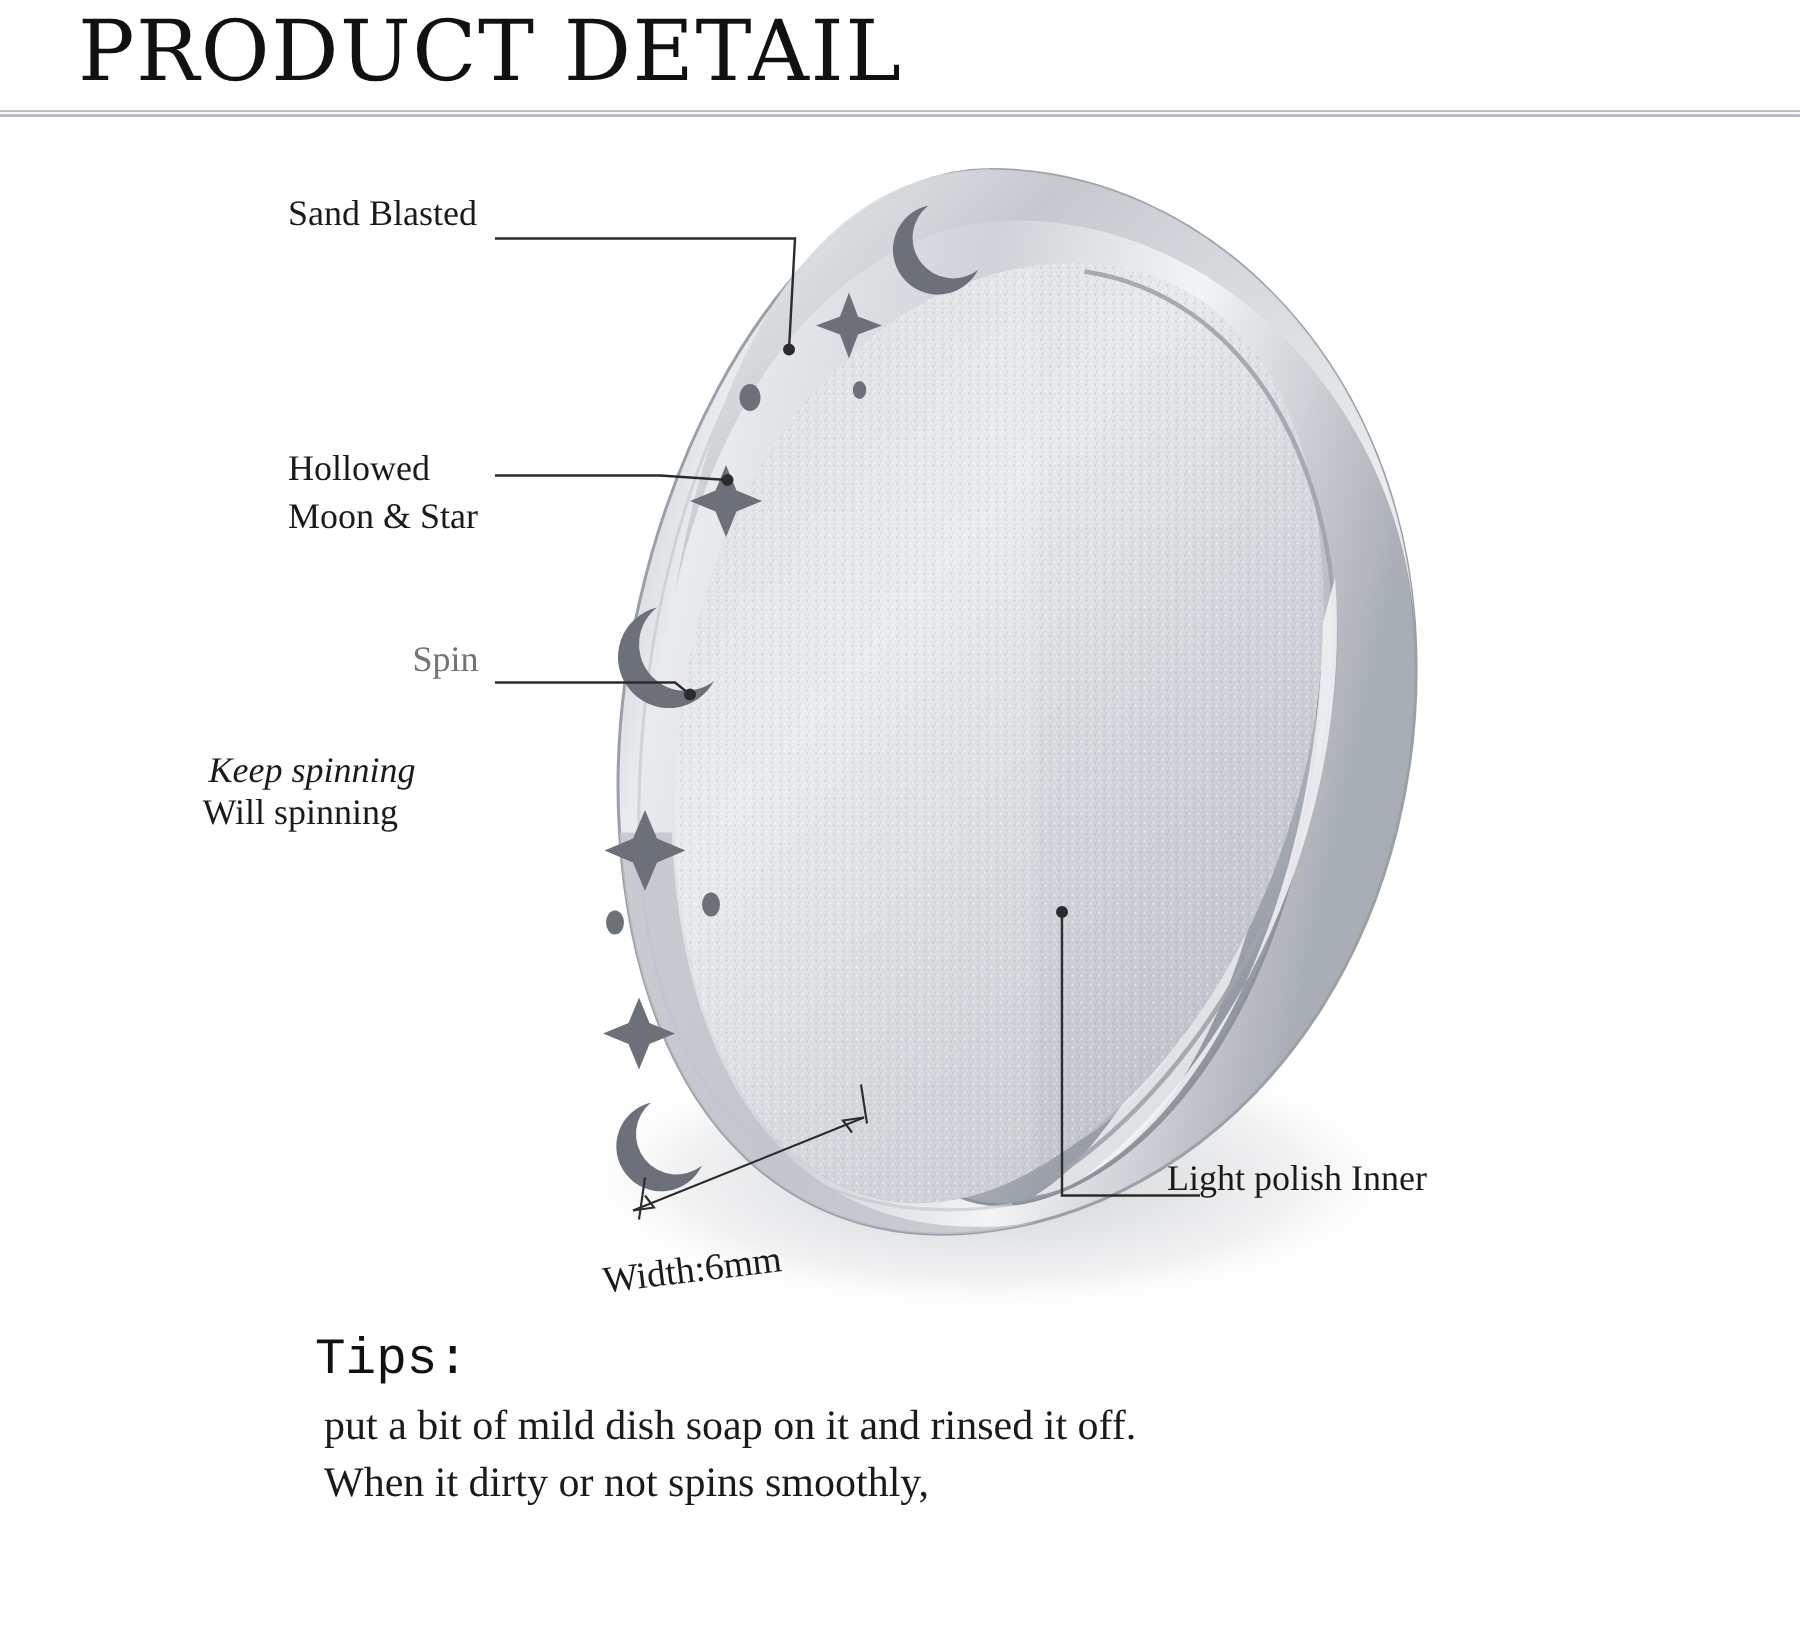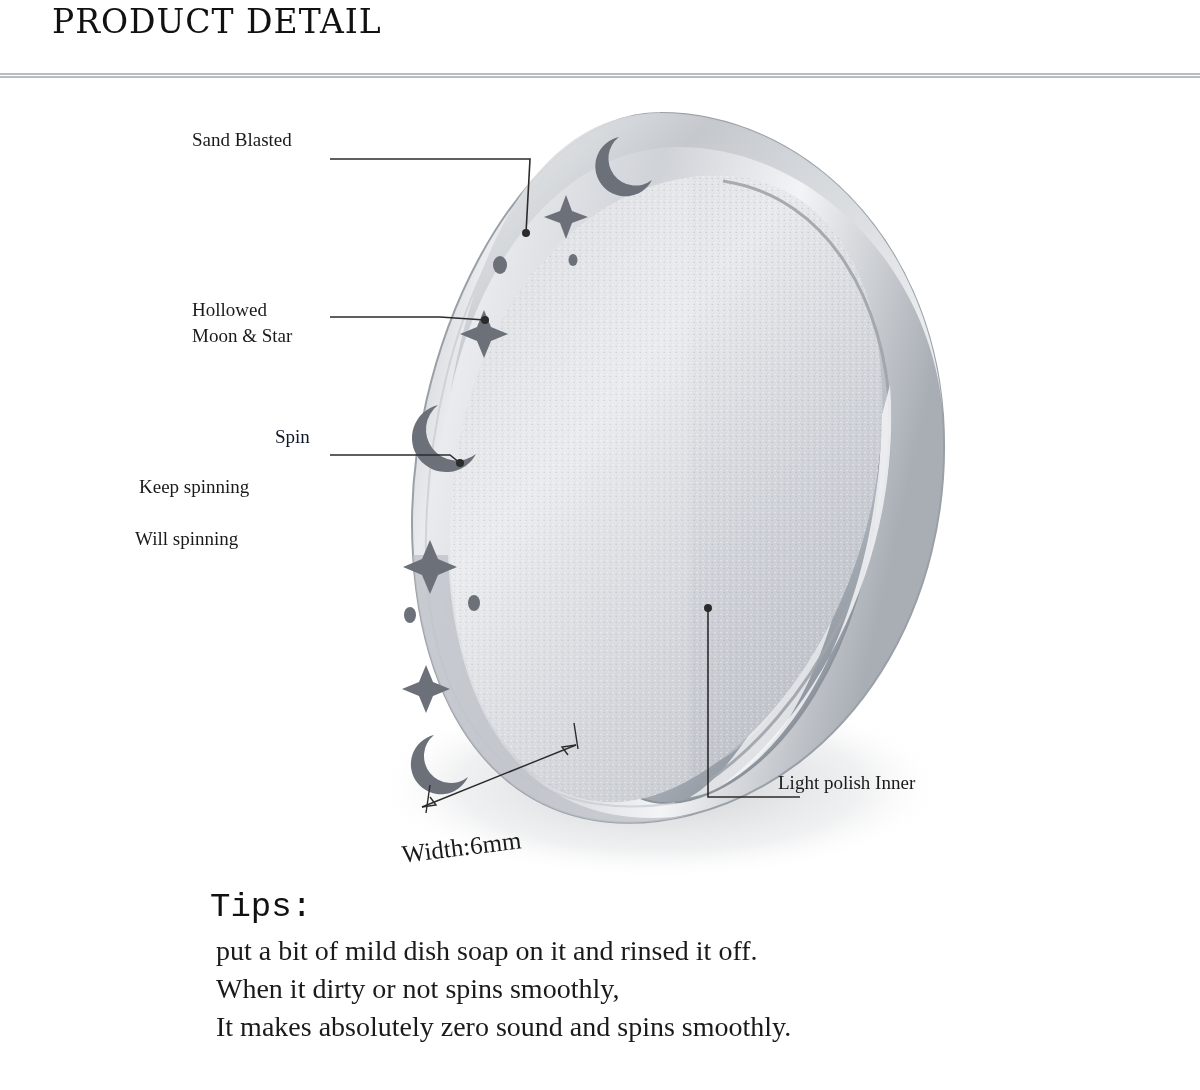--- a/index.html
+++ b/index.html
@@ -15,21 +15,21 @@
     color: #111111;
     overflow: hidden;
   }
 
   
   #page-title {
     position: absolute;
     left: 52px;
     top: 2px;
     font-family: "DejaVu Serif", serif;
-    font-size: 33px;
+    font-size: 56px;
     letter-spacing: 1px;
     color: #111111;
     white-space: nowrap;
     text-align: right;
   }
   #header-rule {
     position: absolute;
     left: 0;
     top: 72px;
     width: 1200px;
@@ -49,33 +49,33 @@
     top: 85px;
     width: 640px;
     height: 790px;
   }
   #ring-svg { display: block; }
 
   
   .callout {
     position: absolute;
     font-family: "Liberation Serif", serif;
-    font-size: 19px;
+    font-size: 24px;
     line-height: 1.35;
     color: #1a1a1a;
     white-space: nowrap;
   }
   #label-sand-blasted { left: 192px; top: 127px; }
   #label-hollowed     { left: 192px; top: 285px; margin-top: 12px; }
   #label-hollowed .line2 { display: block; text-align: right; }
   #label-spin {
     left: 275px; top: 424px;
-    color: #0f172a;
-  }
-  #label-keep-spinning { left: 139px; top: 474px; }
+    color: #737373;
+  }
+  #label-keep-spinning { left: 139px; top: 498px; font-style: italic; }
   #label-will-smoother { left: 135px; top: 526px; }
   #label-light-polish  { left: 778px; top: 770px; }
   #label-width {
     left: 400px; top: 838px;
     font-size: 25px;
     transform: rotate(-7deg);
     transform-origin: left top;
   }
 
   
@@ -278,14 +278,13 @@
 <div class="callout" id="label-will-smoother">Will spinning</div>
 
 <div class="callout" id="label-light-polish">Light polish Inner</div>
 
 <div class="callout" id="label-width">Width:6mm</div>
 
 <div id="tips-block">
   <div id="tips-heading">Tips:</div>
   <div class="tips-line">put a bit of mild dish soap on it and rinsed it off.</div>
   <div class="tips-line">When it dirty or not spins smoothly,</div>
-  <div class="tips-line">It makes absolutely zero sound and spins smoothly.</div>
 </div>
 
 </body></html>

